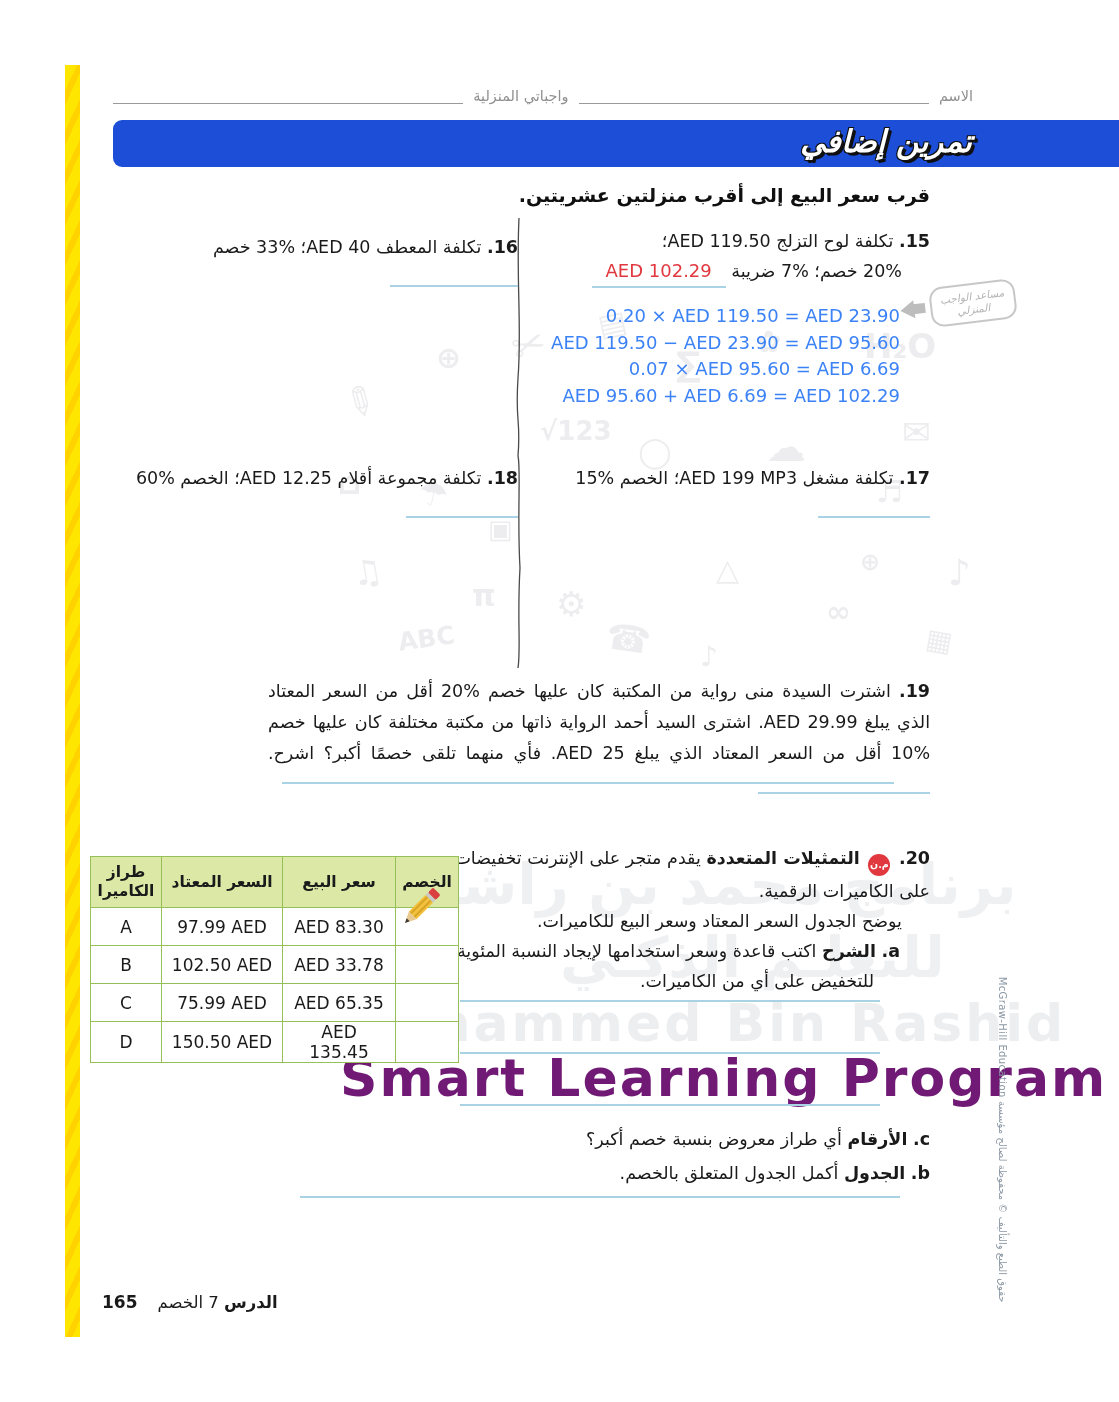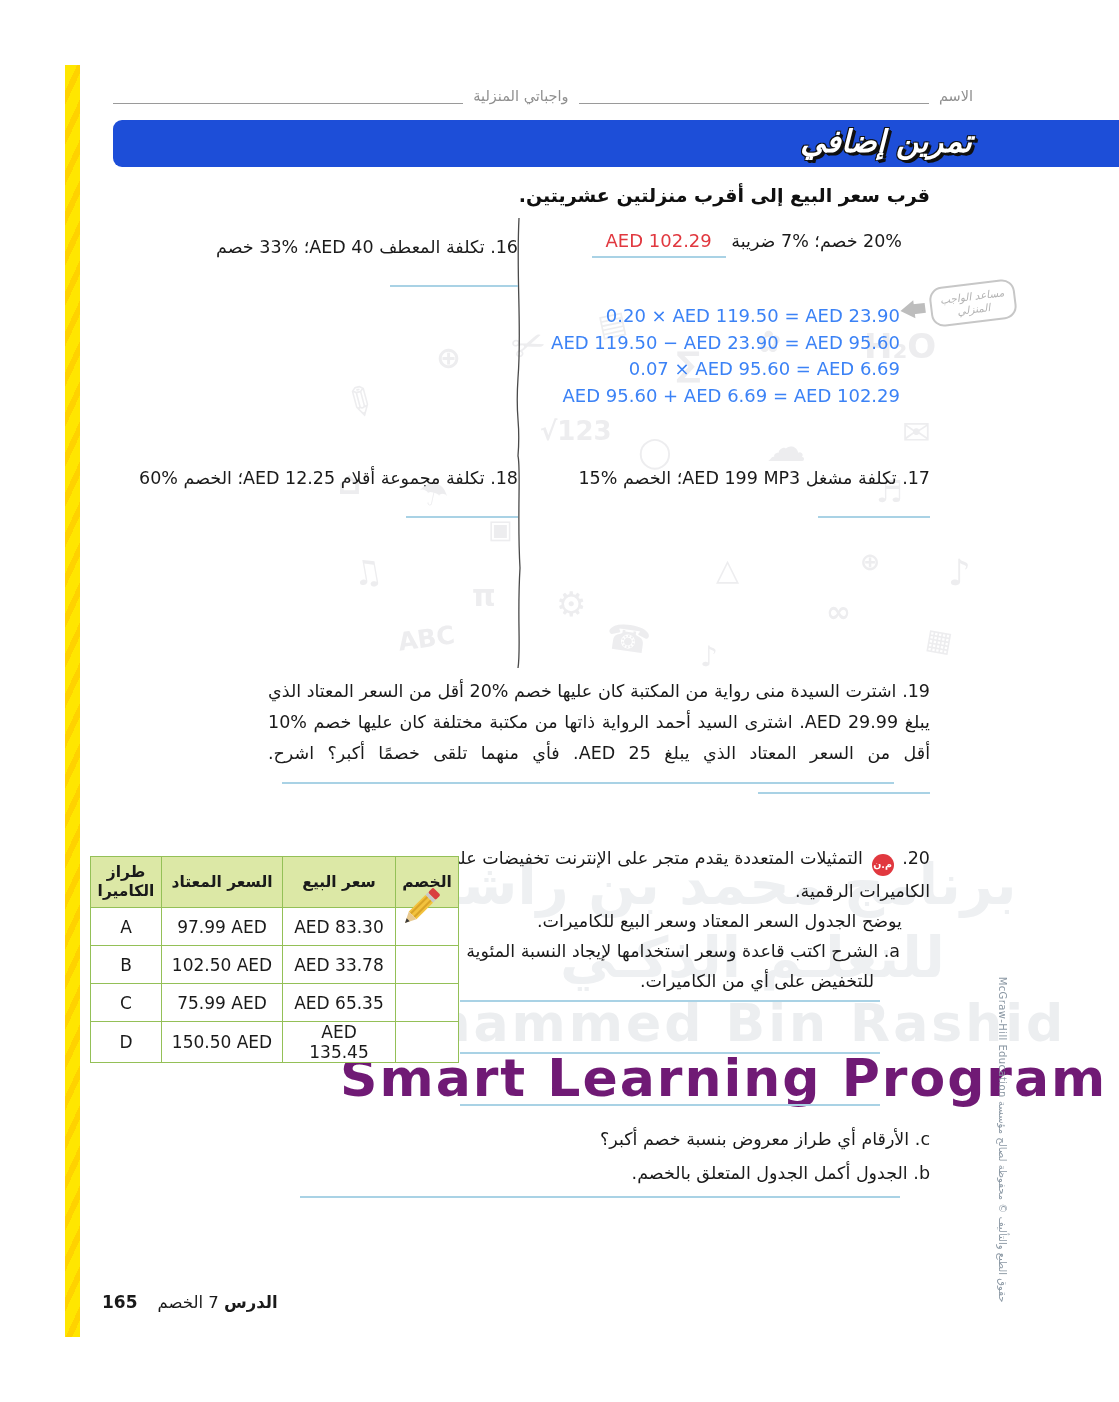--- a/index.html
+++ b/index.html
@@ -12,21 +12,21 @@
   .hdr{position:absolute;top:88px;left:113px;width:860px;direction:rtl;display:flex;
        align-items:flex-end;gap:10px;color:#8f8f8f;font-size:14.5px;}
   .hline{flex:1;border-bottom:1.2px solid #9a9a9a;height:4px;}
   
   .banner{position:absolute;left:113px;top:120px;width:1064px;height:47px;background:#1d4ed8;border-radius:9px;}
   .banner-title{position:absolute;right:205px;top:3px;font-size:31px;font-weight:bold;font-style:italic;
       color:#ffffff;text-shadow:2px 2px 0 #101010,-1px -1px 0 #101010,1px -1px 0 #101010,-1px 1px 0 #101010,3px 3px 0 #101010;}
   .instr{position:absolute;right:189px;top:184px;direction:rtl;font-weight:bold;font-size:19px;color:#101010;}
   
   .prob{position:absolute;direction:rtl;font-size:17.5px;line-height:30px;color:#1a1a1a;}
-  .pnum{font-weight:normal;}
+  .pnum{font-weight:bold;}
   .blank{display:inline-block;border-bottom:2px solid #A9D2E5;height:14px;vertical-align:-4px;}
   .ans-red{color:#E1383F;direction:ltr;display:inline-block;padding:0 14px;border-bottom:2px solid #A9D2E5;font-size:18px;}
   .indent{padding-right:28px;margin-left:24px;}
   .work{position:absolute;right:219px;top:303px;width:480px;direction:ltr;text-align:right;
         color:#3b82f6;font-size:18px;line-height:26.5px;font-weight:500;}
   
   .helper{position:absolute;left:930px;top:283px;transform:rotate(-7deg);width:86px;}
   .helper .bubble{border:2px solid #c7c7c7;border-radius:13px;padding:5px 6px;background:#fff;
         color:#b3b3b3;font-size:10.5px;text-align:center;line-height:13px;font-style:italic;}
   .helper .harrow{position:absolute;left:-30px;top:10px;width:0;height:0;
@@ -112,20 +112,24 @@
       <span class="hline"></span>
     </div>
 
     <div class="banner">
       <span class="banner-title">تمرين إضافي</span>
     </div>
 
     <div class="instr">قرب سعر البيع إلى أقرب منزلتين عشريتين.</div>
 
     <div class="prob" style="right:189px;top:226px;width:410px;">
+      <div>
+        <span class="pnum">15.</span>
+        <span>تكلفة لوح التزلج AED 119.50؛</span>
+      </div>
       <div class="indent">
         <span>20% خصم؛ %7 ضريبة</span>
         <span class="ans-red">AED 102.29</span>
       </div>
     </div>
 
     <div class="work">
       <div>0.20 × AED 119.50 = AED 23.90</div>
       <div>AED 119.50 − AED 23.90 = AED 95.60</div>
       <div>0.07 × AED 95.60 = AED 6.69</div>

